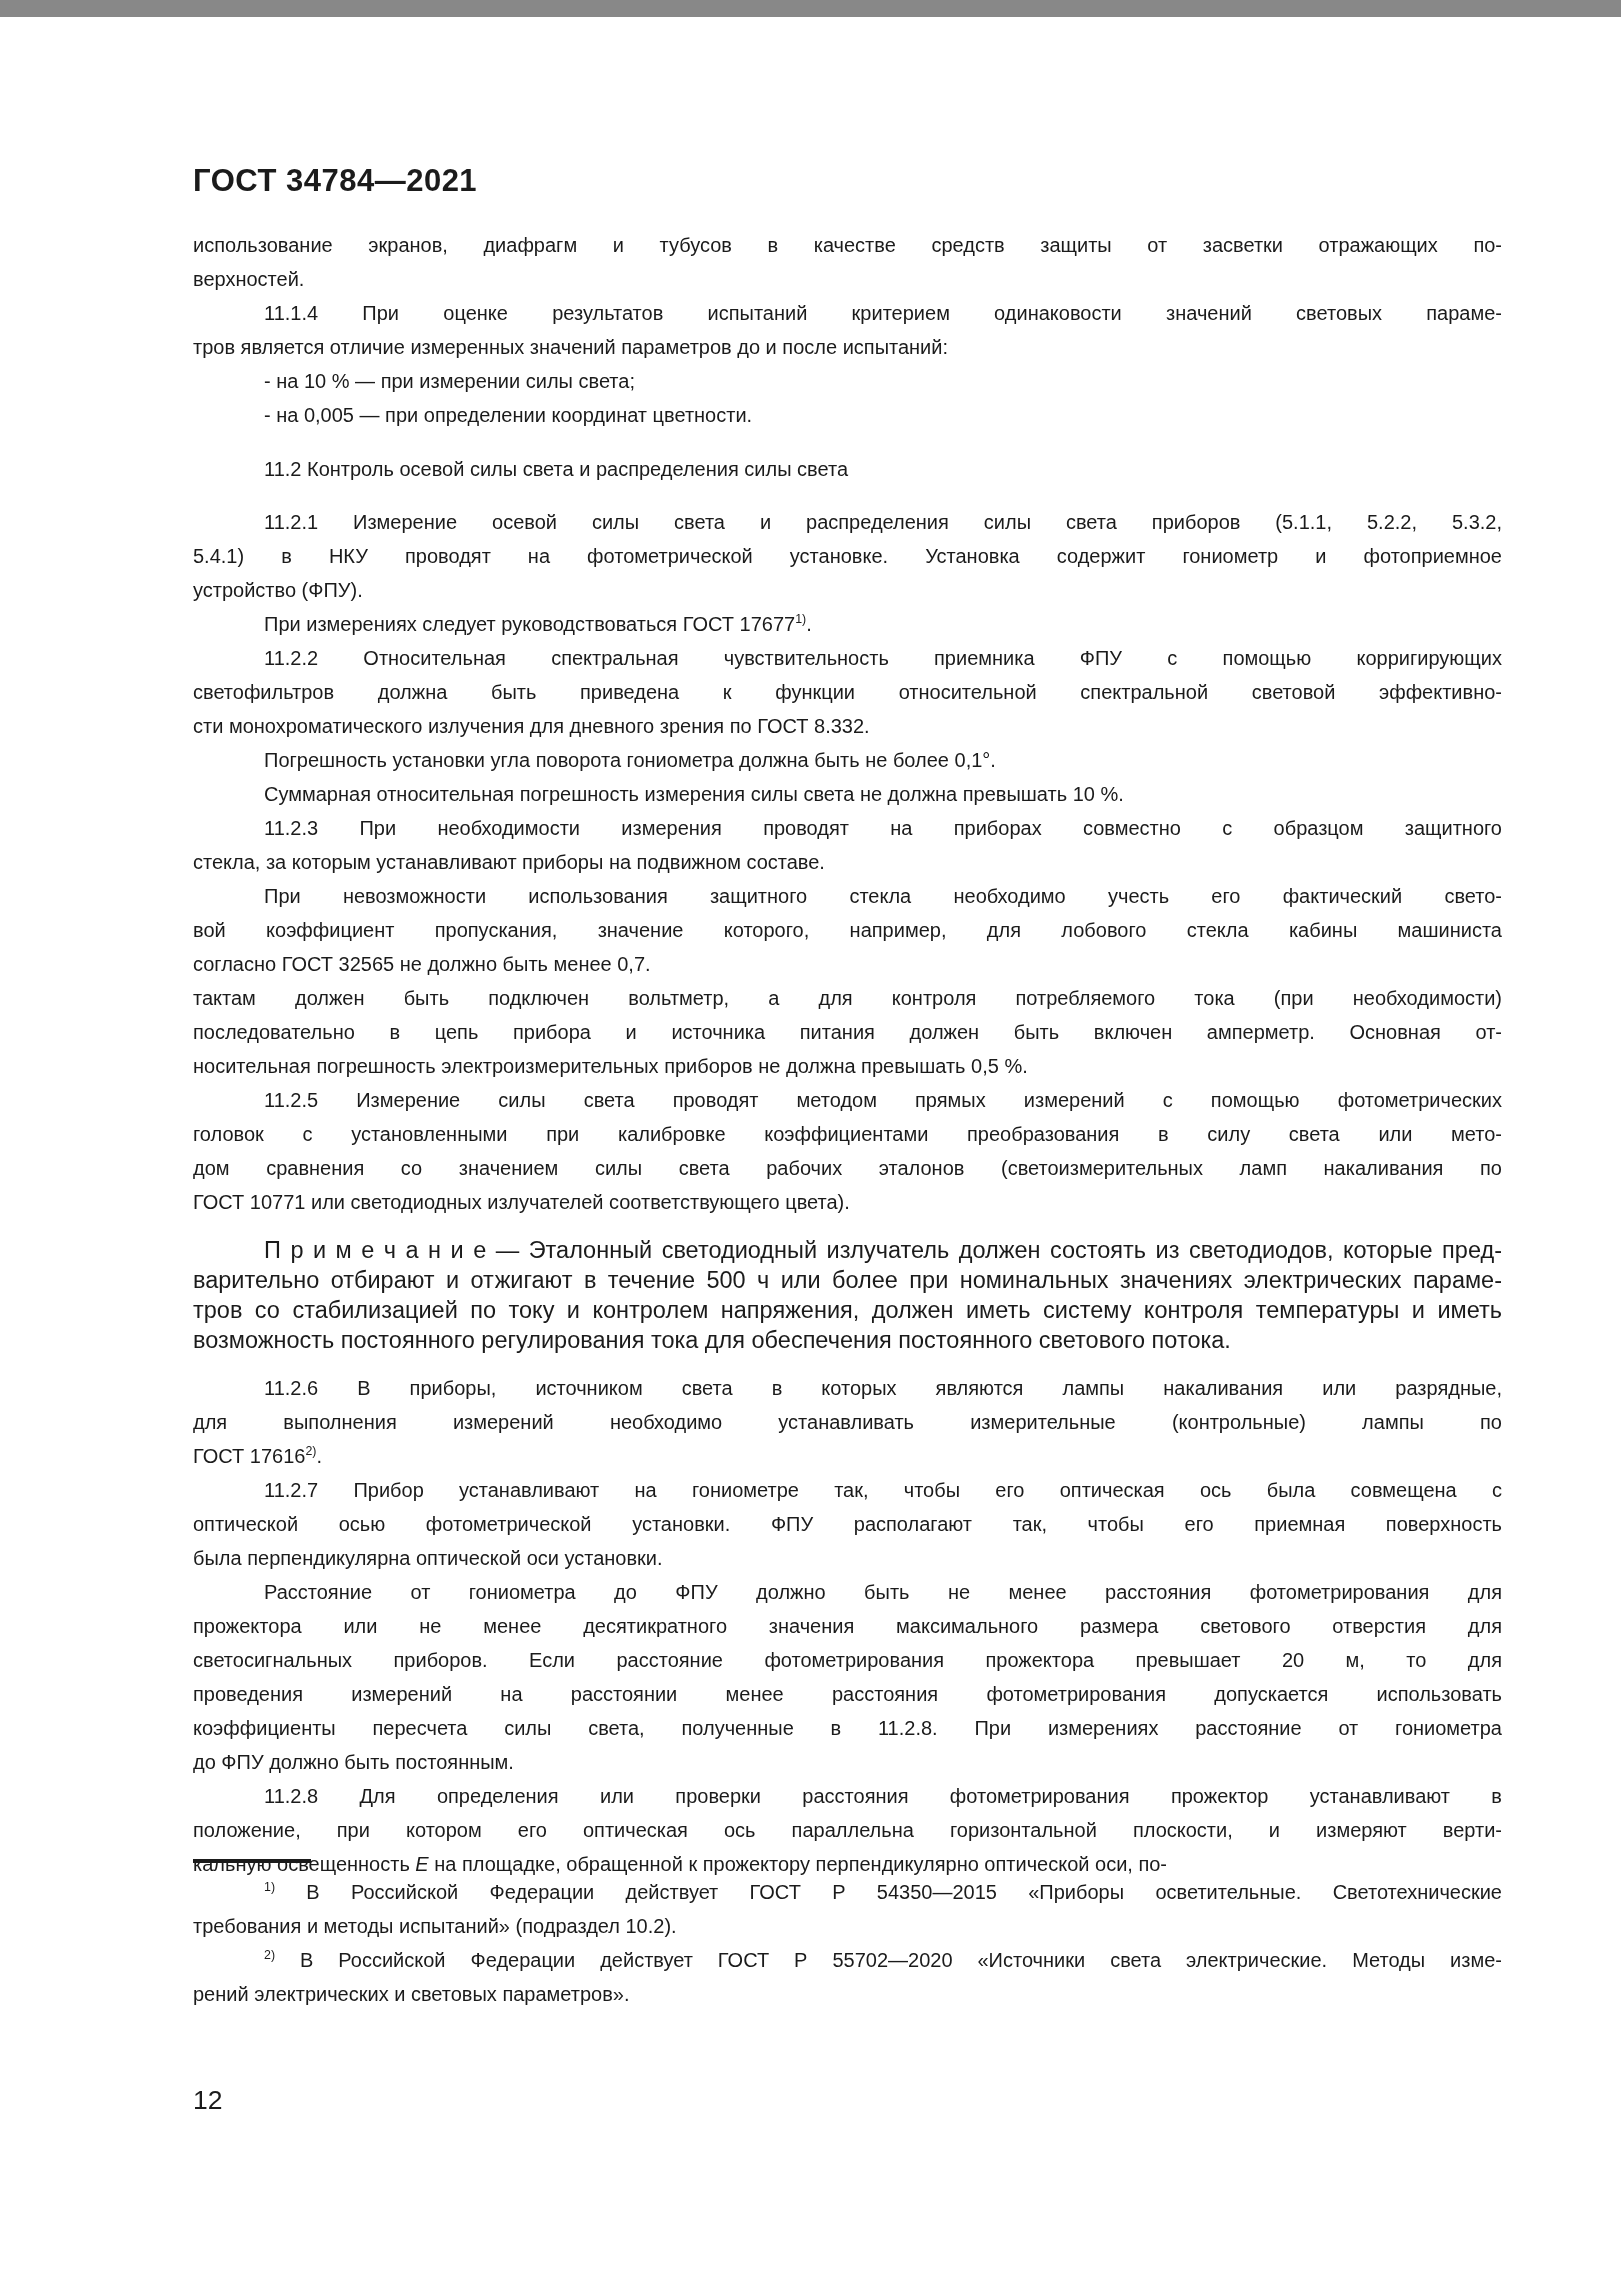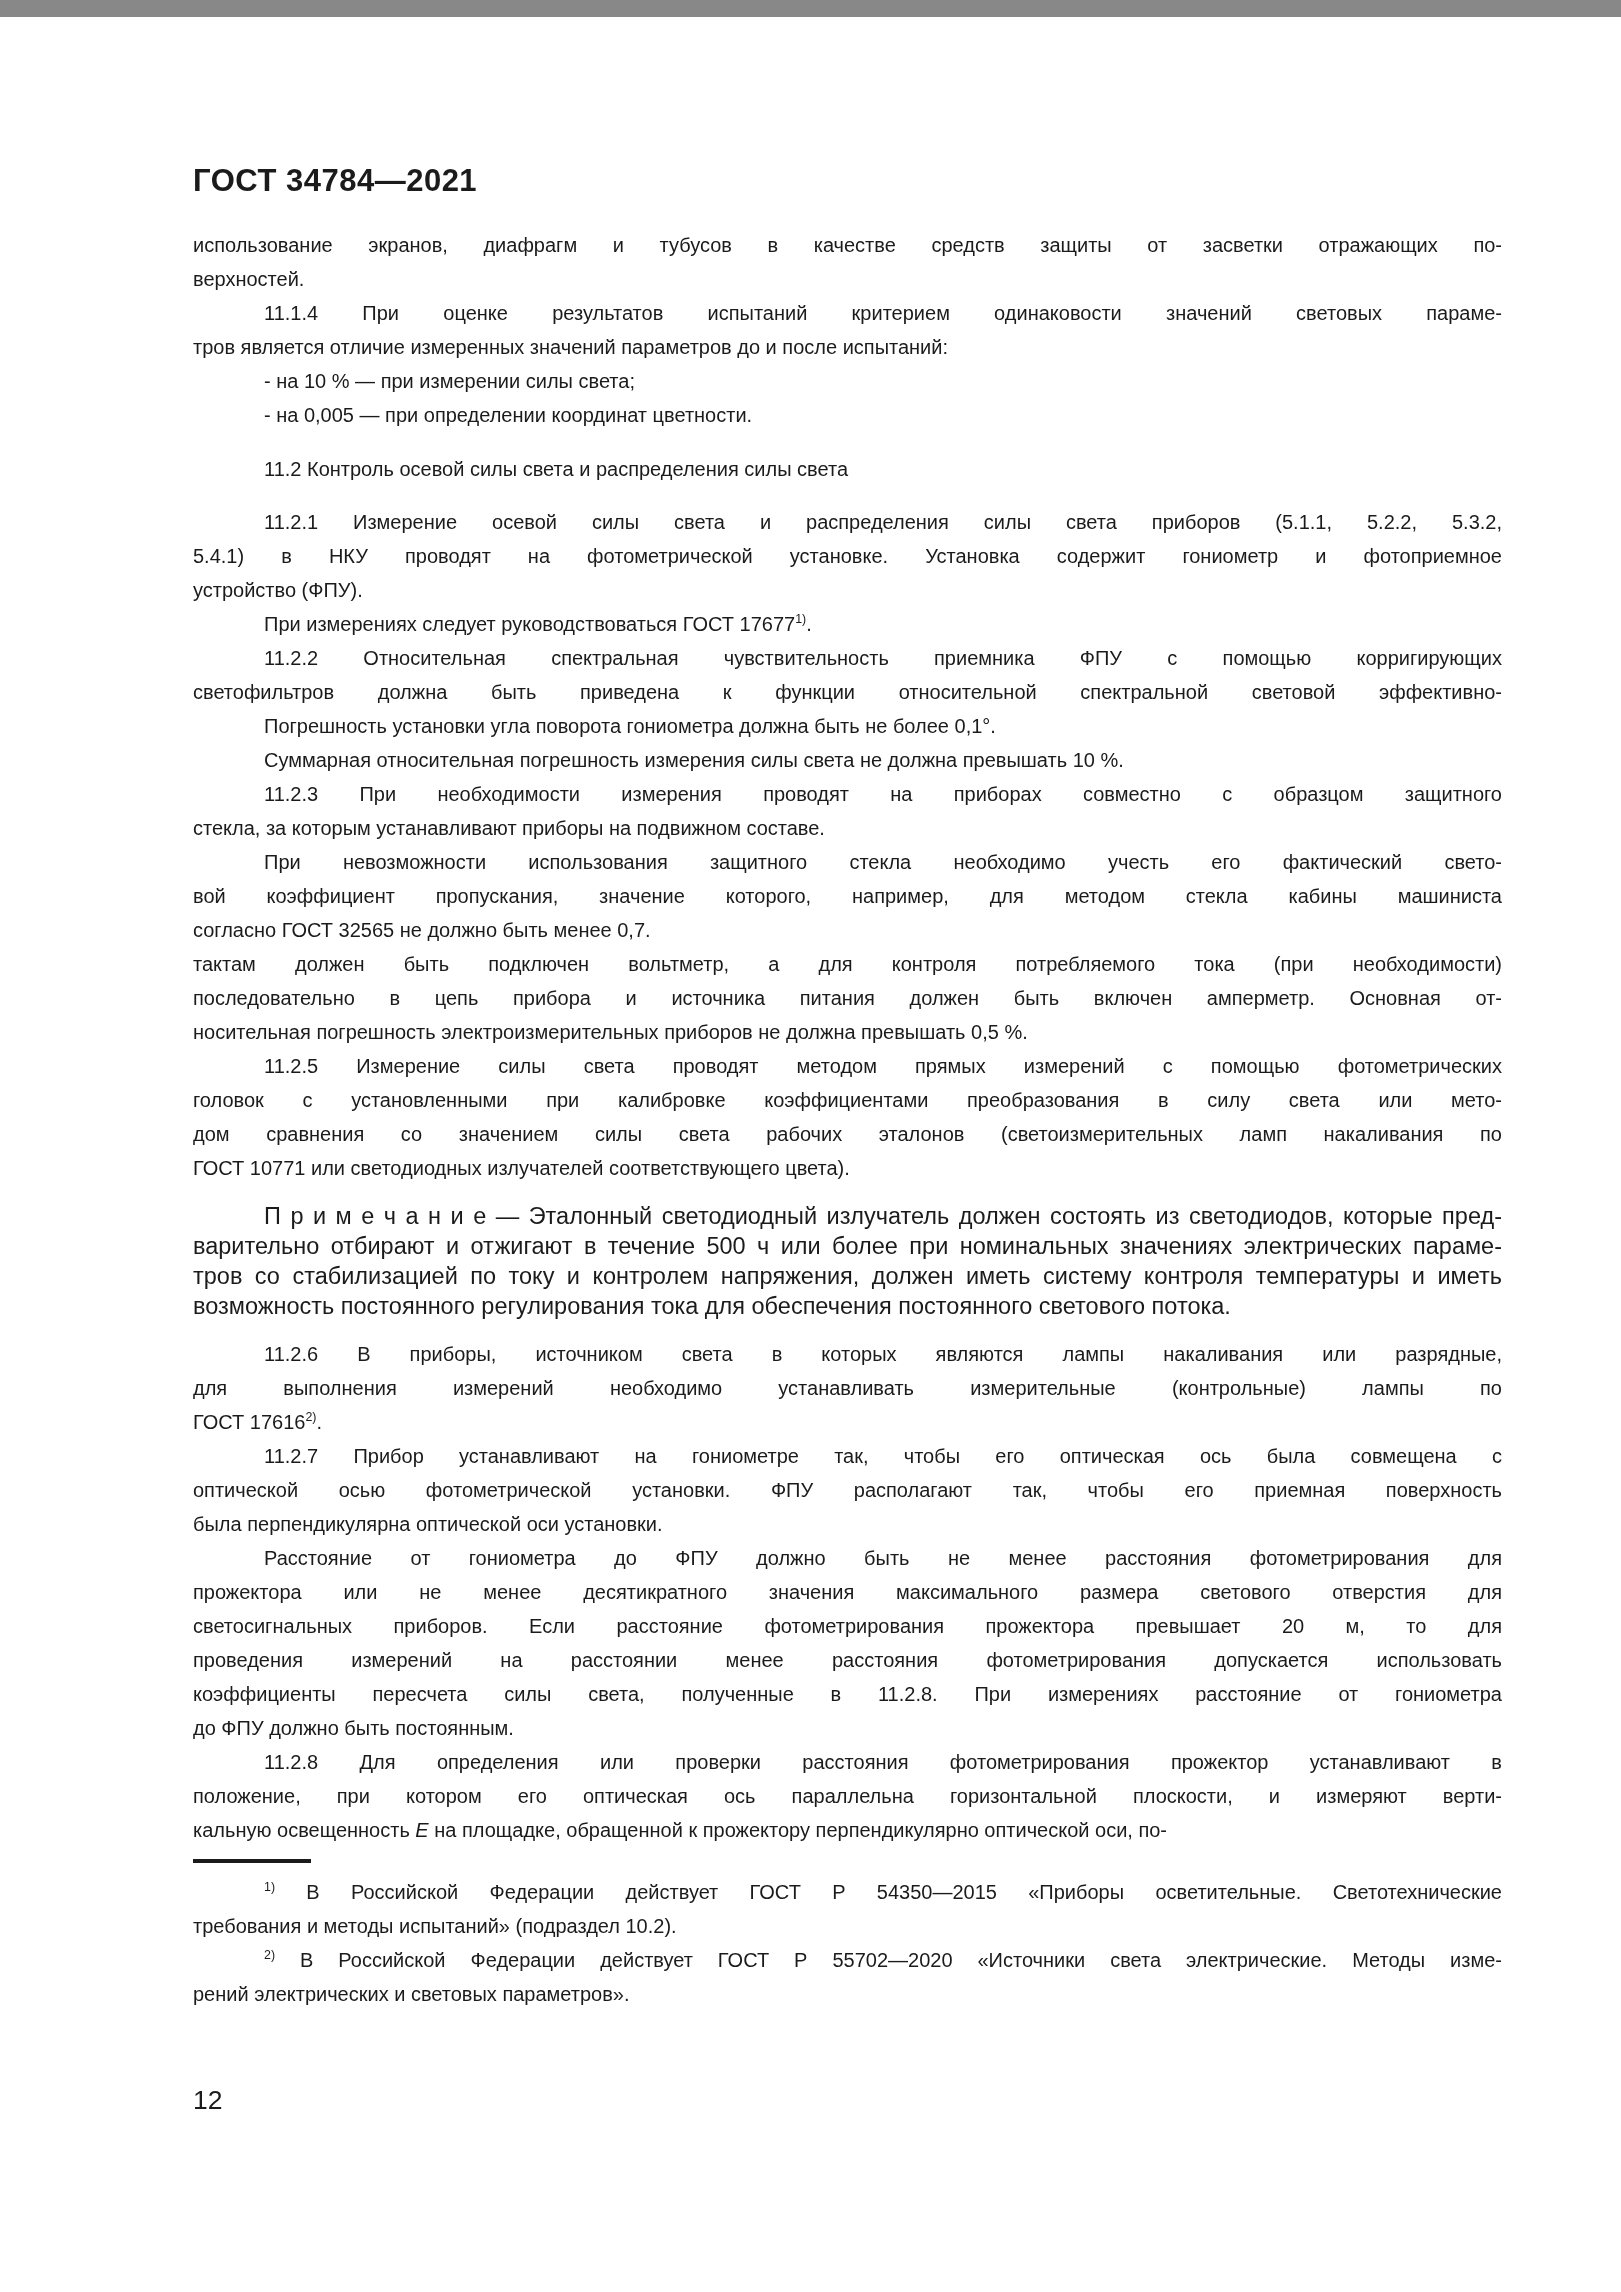--- a/index.html
+++ b/index.html
@@ -76,34 +76,35 @@
           <div class="line ind j"><span>11.2.1 Измерение осевой силы света и распределения силы света приборов (5.1.1, 5.2.2, 5.3.2,</span></div>
           <div class="line j"><span>5.4.1) в НКУ проводят на фотометрической установке. Установка содержит гониометр и фотоприемное</span></div>
           <div class="line"><span>устройство (ФПУ).</span></div>
         </div>
         <div class="para p">
           <div class="line ind"><span>При измерениях следует руководствоваться ГОСТ 17677</span><sup>1)</sup><span>.</span></div>
         </div>
         <div class="para p">
           <div class="line ind j"><span>11.2.2 Относительная спектральная чувствительность приемника ФПУ с помощью корригирующих</span></div>
           <div class="line j"><span>светофильтров должна быть приведена к функции относительной спектральной световой эффективно-</span></div>
+          <div class="line"><span>сти монохроматического излучения для дневного зрения по ГОСТ 8.332.</span></div>
         </div>
         <div class="para p">
           <div class="line ind"><span>Погрешность установки угла поворота гониометра должна быть не более 0,1°.</span></div>
         </div>
         <div class="para p">
           <div class="line ind"><span>Суммарная относительная погрешность измерения силы света не должна превышать 10 %.</span></div>
         </div>
         <div class="para p">
           <div class="line ind j"><span>11.2.3 При необходимости измерения проводят на приборах совместно с образцом защитного</span></div>
           <div class="line"><span>стекла, за которым устанавливают приборы на подвижном составе.</span></div>
         </div>
         <div class="para p">
           <div class="line ind j"><span>При невозможности использования защитного стекла необходимо учесть его фактический свето-</span></div>
-          <div class="line j"><span>вой коэффициент пропускания, значение которого, например, для методом стекла кабины машиниста</span></div>
+          <div class="line j"><span>вой коэффициент пропускания, значение которого, например, для лобового стекла кабины машиниста</span></div>
           <div class="line"><span>согласно ГОСТ 32565 не должно быть менее 0,7.</span></div>
         </div>
         <div class="para p">
           <div class="line j"><span>тактам должен быть подключен вольтметр, а для контроля потребляемого тока (при необходимости)</span></div>
           <div class="line j"><span>последовательно в цепь прибора и источника питания должен быть включен амперметр. Основная от-</span></div>
           <div class="line"><span>носительная погрешность электроизмерительных приборов не должна превышать 0,5 %.</span></div>
         </div>
         <div class="para p">
           <div class="line ind j"><span>11.2.5 Измерение силы света проводят методом прямых измерений с помощью фотометрических</span></div>
           <div class="line j"><span>головок с установленными при калибровке коэффициентами преобразования в силу света или мето-</span></div>

